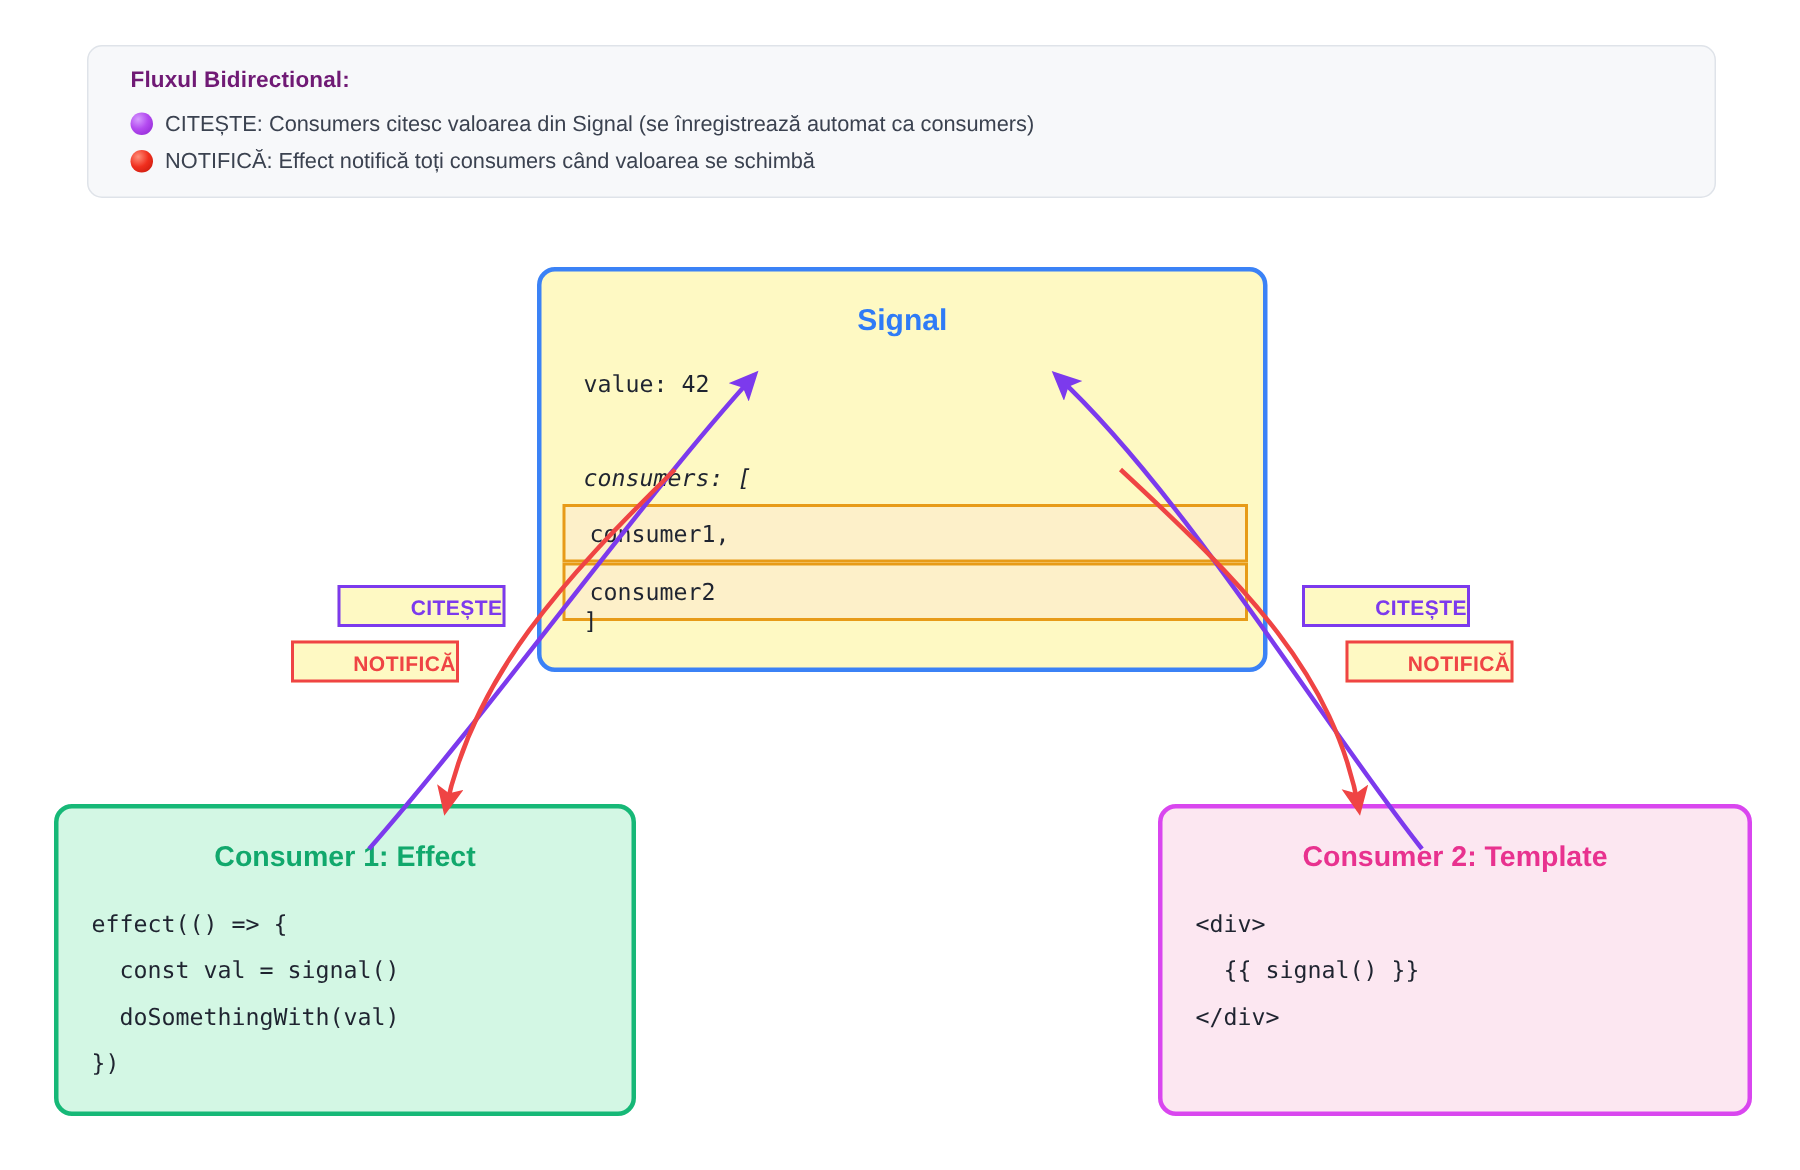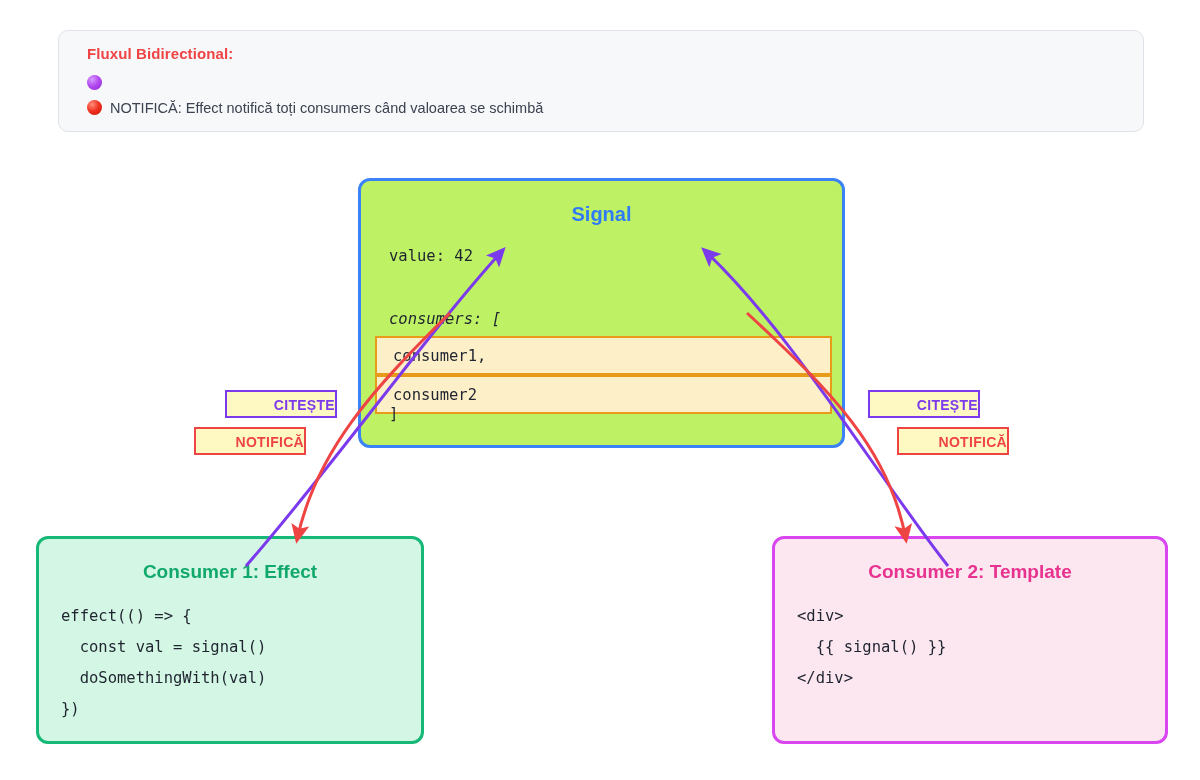--- a/index.html
+++ b/index.html
@@ -29,21 +29,21 @@
     height: 102px;
     box-sizing: border-box;
     background: #f7f8fa;
     border: 1px solid #dfe3e9;
     border-radius: 10px;
     padding: 14px 24px 0 28px;
   }
   #legend .legend-title {
     font-size: 15px;
     font-weight: bold;
-    color: #ef4444;
+    color: #701a75;
     letter-spacing: 0.1px;
     margin-bottom: 8px;
   }
   #legend .legend-row {
     display: flex;
     align-items: center;
     height: 25px;
     font-size: 14.5px;
     color: #3b4250;
     white-space: nowrap;
@@ -80,21 +80,21 @@
     line-height: 31px;
     white-space: pre;
   }
 
   
   #signal-box {
     left: 358px;
     top: 178px;
     width: 487px;
     height: 270px;
-    background: #bef264;
+    background: #fef9c3;
     border: 3px solid #3b82f6;
   }
   #signal-box .node-title {
     color: #2f7bf6;
     margin-top: 22px;
     font-size: 20px;
   }
   #signal-value {
     position: absolute;
     left: 28px;
@@ -205,20 +205,21 @@
 </style>
 </head>
 <body>
 
 <div id="stage">
 
   <div id="legend">
     <div class="legend-title">Fluxul Bidirectional:</div>
     <div class="legend-row">
       <span class="legend-dot dot-purple"></span>
+      <span>CITEȘTE: Consumers citesc valoarea din Signal (se înregistrează automat ca consumers)</span>
     </div>
     <div class="legend-row">
       <span class="legend-dot dot-red"></span>
       <span>NOTIFICĂ: Effect notifică toți consumers când valoarea se schimbă</span>
     </div>
   </div>
 
   <div class="node" id="signal-box">
     <div class="node-title">Signal</div>
     <div class="code" id="signal-value">value: 42</div>

